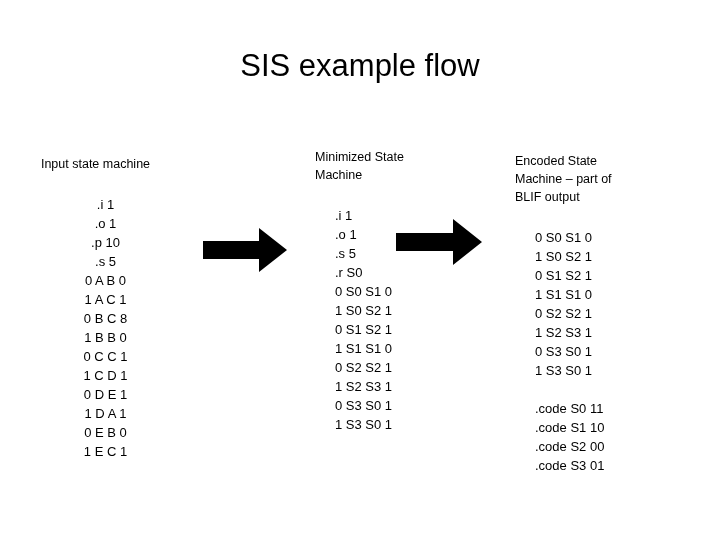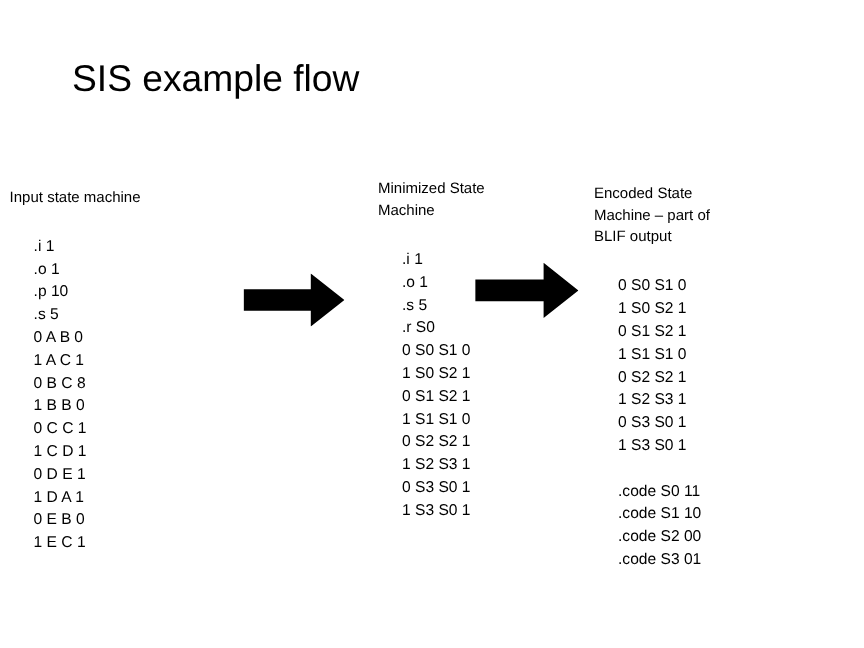--- a/index.html
+++ b/index.html
@@ -14,20 +14,21 @@
     background: #ffffff;
     overflow: hidden;
     font-family: "Liberation Sans", sans-serif;
     color: #000000;
   }
   #slide-title {
     position: absolute;
     left: 60px;
     top: 48px;
     width: 600px;
+    text-align: center;
     font-size: 31px;
     line-height: 36px;
     font-weight: normal;
     letter-spacing: 0px;
     color: #000000;
     white-space: nowrap;
   }
 
   
   .column {
@@ -51,32 +52,33 @@
   }
   .code-line.blank {
     height: 19px;
   }
 
   
   #col-input {
     left: 8px;
     top: 155px;
     width: 175px;
+    text-align: center;
   }
   #col-input .code-block { margin-top: 22px; }
 
   #col-minimized {
     left: 315px;
     top: 148px;
     width: 175px;
   }
   #col-minimized .code-block { margin-top: 22px; }
 
   #col-encoded {
-    left: 495px;
+    left: 515px;
     top: 152px;
     width: 200px;
   }
   #col-encoded .code-block { margin-top: 22px; }
 
   
   .arrow {
     position: absolute;
   }
   #arrow-1 {

